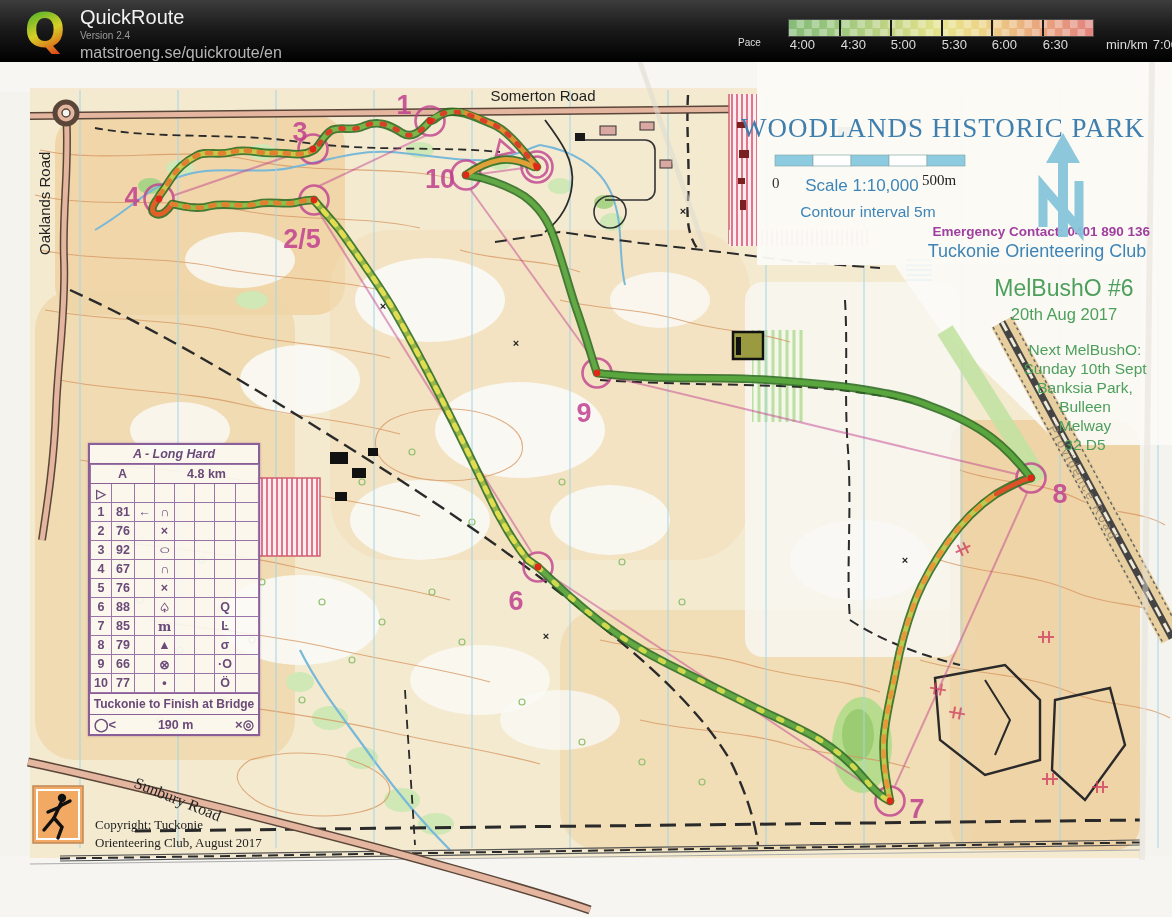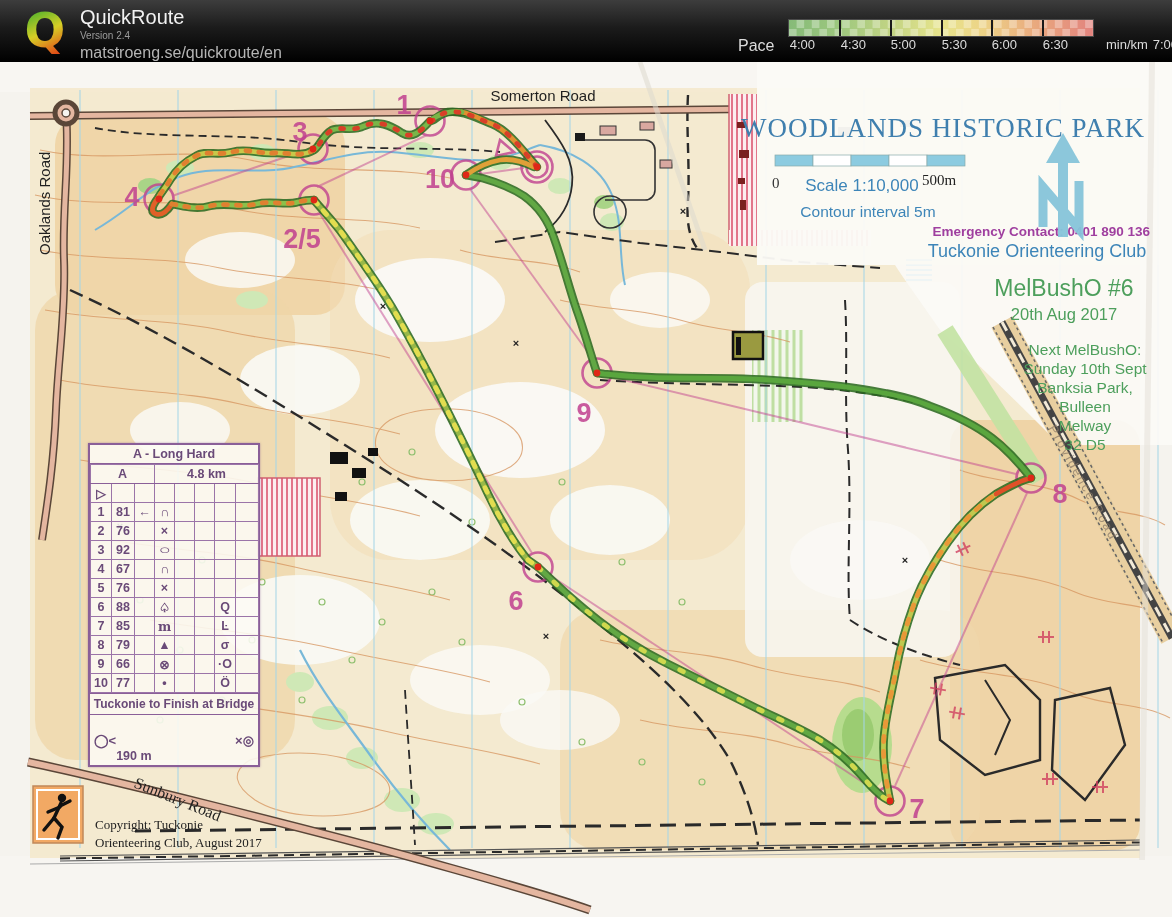--- a/index.html
+++ b/index.html
@@ -16,40 +16,40 @@
   .appver{position:absolute;left:80px;top:30px;font-size:10px;color:#9c9c9c;}
   .appurl{position:absolute;left:80px;top:44px;font-size:16px;color:#b5b5b5;}
   .legendbar{position:absolute;left:788px;top:19px;width:304px;height:16px;
     border:1px solid #4a4a4a;
     background:linear-gradient(90deg,#86bb78 0%,#9cc77e 16%,#c3d484 34%,#e7e48c 50%,#edd387 64%,#e9a97e 81%,#e2837e 100%);}
   .legendbar .checker{position:absolute;inset:0;
     background:conic-gradient(rgba(255,255,255,.30) 25%,transparent 0 50%,rgba(255,255,255,.30) 0 75%,transparent 0);
     background-size:15.2px 17px;}
   .legendbar .tick{position:absolute;top:0;width:1.5px;height:16px;background:#1a1a1a;}
   .lgl{position:absolute;top:37px;font-size:13px;color:#dcdcdc;text-align:right;width:50px;}
-  .lgpace{position:absolute;left:738px;top:37px;font-size:16px;color:#dcdcdc;}
+  .lgpace{position:absolute;left:738px;top:37px;font-size:10px;color:#dcdcdc;}
   .lgunit{position:absolute;left:1106px;top:37px;font-size:13px;color:#dcdcdc;}
   
   .mapwrap{position:absolute;inset:0;z-index:0;}
   svg text{font-family:"Liberation Sans",sans-serif;}
   .serif{font-family:"Liberation Serif",serif;}
   
   .card{position:absolute;left:88px;top:443px;width:168px;z-index:5;
     background:rgba(252,250,245,.88);border:2px solid #8a5f98;
     color:#6a4a78;font-weight:bold;box-shadow:0 0 2px rgba(120,80,140,.5);}
   .card .t1{font-size:12.5px;text-align:center;padding:2px 0;border-bottom:1.5px solid #8a5f98;}
-  .card .t2{font-size:12.5px;text-align:center;padding:2px 0;border-bottom:1.5px solid #8a5f98;}
+  .card .t2{font-size:12.5px;text-align:center;padding:2px 0;border-bottom:1.5px solid #8a5f98;font-style:italic;}
   .card table{width:100%;border-collapse:collapse;table-layout:fixed;}
   .card td{border:1px solid #9b74a8;height:18px;text-align:center;
     font-size:12.5px;padding:0;overflow:hidden;}
   .card tr.hrow td{border-bottom:1.5px solid #8a5f98;}
   .card .ftr{font-size:12px;text-align:center;padding:3px 0;border-top:1.5px solid #8a5f98;}
   .card .fin{display:flex;align-items:center;border-top:1.5px solid #8a5f98;
     font-size:13px;padding:2px 4px;}
-  .card .fin .mid{flex:1;font-size:12.5px;margin-top:32px;}
+  .card .fin .mid{flex:1;text-align:center;font-size:12.5px;}
   .sym-ellipse{display:inline-block;transform:scaleX(1.6);}
   .sym-wall{font-family:"DejaVu Serif",serif;}
 </style>
 </head>
 <body>
 
 <div class="screen">
 
   <div class="mapwrap">
   <svg width="1172" height="917" viewBox="0 0 1172 917">

